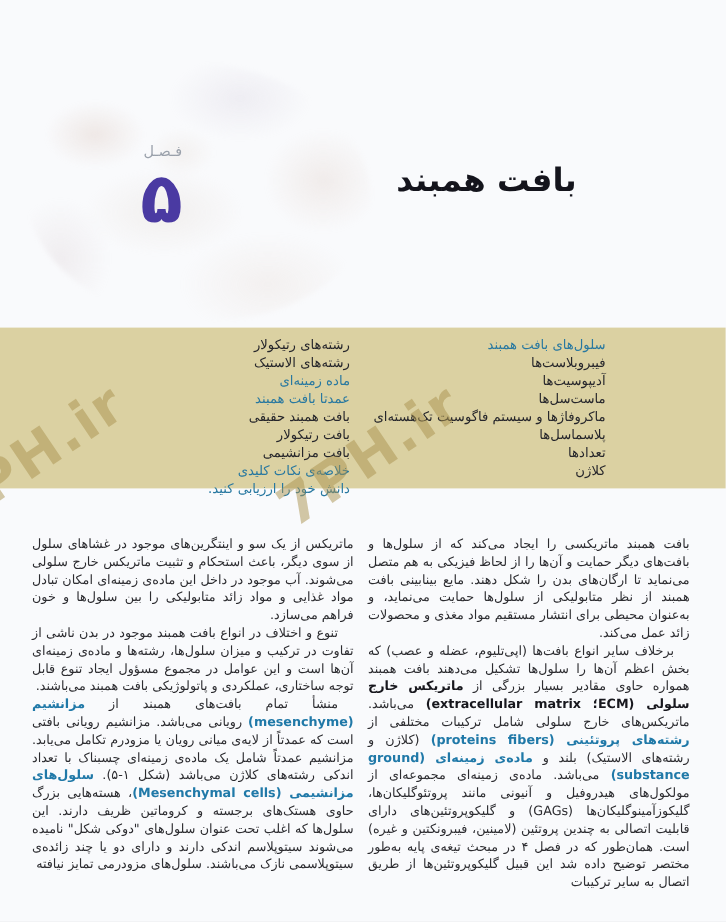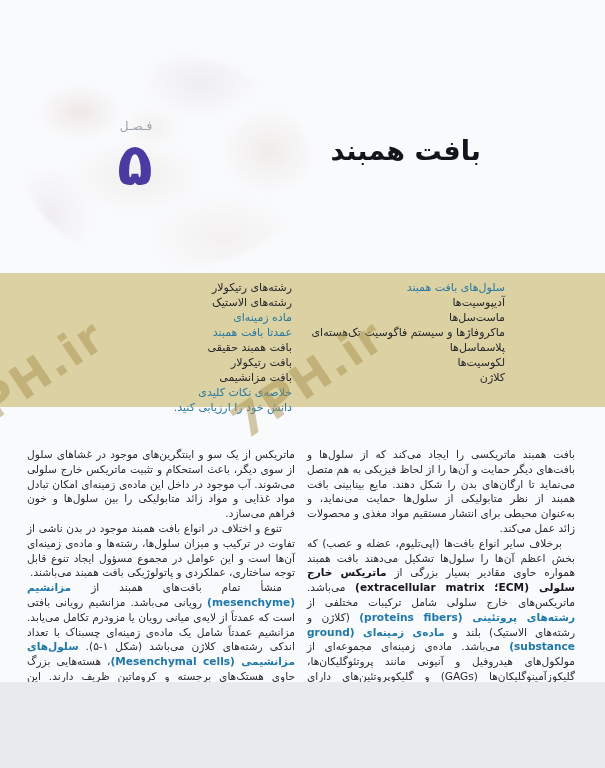--- a/index.html
+++ b/index.html
@@ -1,18 +1,18 @@
 <!DOCTYPE html>
 <html dir="rtl" lang="fa"><head>
 <meta charset="utf-8">
 <style>
   html,body { margin:0; padding:0; }
   body { background:#e9eaec; font-family:"DejaVu Sans", sans-serif; }
   .page {
-    position:relative; width:605px; height:682px; margin:0 auto;
+    position:relative; width:605px; height:768px; margin:0 auto;
     background:#f9fafc; overflow:hidden; direction:rtl;
   }
 
   
   .hero {
     position:absolute; left:22px; top:52px; width:288px; height:215px;
     background:
       radial-gradient(ellipse 60px 40px at 20% 28%, rgba(214,190,178,.55), transparent 70%),
       radial-gradient(ellipse 85px 50px at 62% 14%, rgba(205,198,214,.45), transparent 70%),
       radial-gradient(ellipse 70px 62px at 86% 46%, rgba(218,198,188,.5), transparent 70%),
@@ -83,25 +83,26 @@
   <div class="hero"></div>
 
   <div class="chapter-label">فـصـل</div>
   <div class="chapter-number">۵</div>
 
   <h1 class="title">بافت همبند</h1>
 
   <div class="toc">
     <div class="toc-col toc-col-right" id="toc-right">
         <div class="toc-item heading">سلول‌های بافت همبند</div>
+        <div class="toc-item">فیبروبلاست‌ها</div>
         <div class="toc-item">آدیپوسیت‌ها</div>
         <div class="toc-item">ماست‌سل‌ها</div>
         <div class="toc-item">ماکروفاژها و سیستم فاگوسیت تک‌هسته‌ای</div>
         <div class="toc-item">پلاسماسل‌ها</div>
-        <div class="toc-item">لکوسیت‌ها</div>
+        <div class="toc-item">تعداد‌ها</div>
         <div class="toc-item">کلاژن</div>
       </div>
     <div class="toc-col toc-col-left" id="toc-left">
         <div class="toc-item">رشته‌های رتیکولار</div>
         <div class="toc-item">رشته‌های الاستیک</div>
         <div class="toc-item heading">ماده زمینه‌ای</div>
         <div class="toc-item heading">عمدتا بافت همبند</div>
         <div class="toc-item">بافت همبند حقیقی</div>
         <div class="toc-item">بافت رتیکولار</div>
         <div class="toc-item">بافت مزانشیمی</div>

